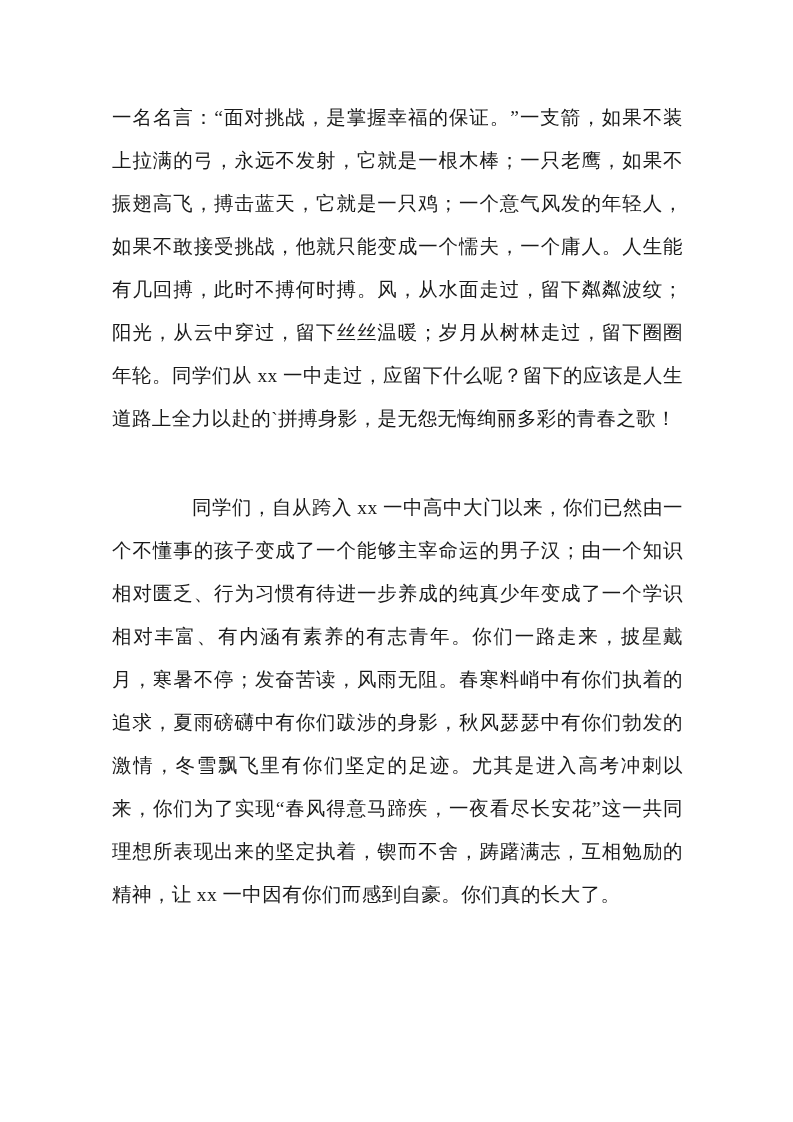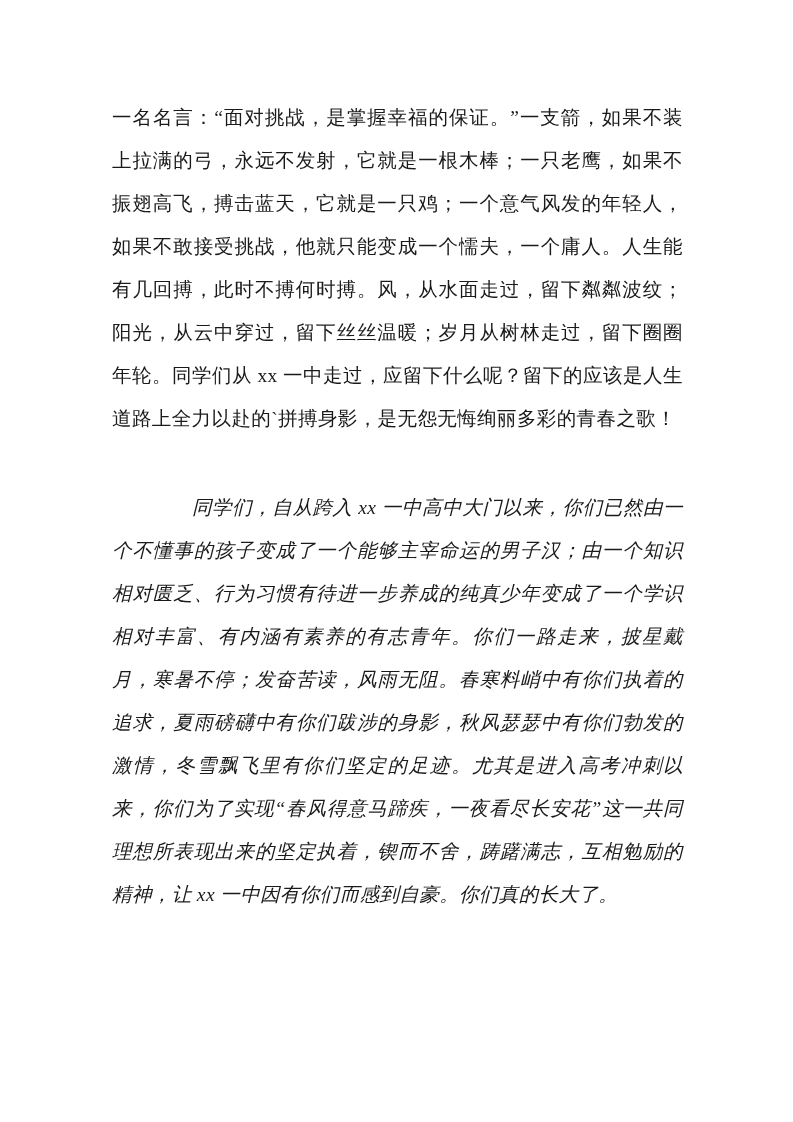--- a/index.html
+++ b/index.html
@@ -34,21 +34,20 @@
     text-justify: inter-ideograph;
     letter-spacing: 0.4px;
     color: #1a1a1a;
     word-break: break-all;
   }
   .para + .para {
     margin-top: 46px;
   }
   .para.indent {
     text-indent: 4.1em;
-    font-style: italic;
   }
 </style>
 </head>
 <body>
 
 <div class="page">
   <div class="doc-body">
     <p class="para">一名名言：“面对挑战，是掌握幸福的保证。”一支箭，如果不装上拉满的弓，永远不发射，它就是一根木棒；一只老鹰，如果不振翅高飞，搏击蓝天，它就是一只鸡；一个意气风发的年轻人，如果不敢接受挑战，他就只能变成一个懦夫，一个庸人。人生能有几回搏，此时不搏何时搏。风，从水面走过，留下粼粼波纹；阳光，从云中穿过，留下丝丝温暖；岁月从树林走过，留下圈圈年轮。同学们从 xx 一中走过，应留下什么呢？留下的应该是人生道路上全力以赴的`拼搏身影，是无怨无悔绚丽多彩的青春之歌！</p>
     <p class="para indent">同学们，自从跨入 xx 一中高中大门以来，你们已然由一个不懂事的孩子变成了一个能够主宰命运的男子汉；由一个知识相对匮乏、行为习惯有待进一步养成的纯真少年变成了一个学识相对丰富、有内涵有素养的有志青年。你们一路走来，披星戴月，寒暑不停；发奋苦读，风雨无阻。春寒料峭中有你们执着的追求，夏雨磅礴中有你们跋涉的身影，秋风瑟瑟中有你们勃发的激情，冬雪飘飞里有你们坚定的足迹。尤其是进入高考冲刺以来，你们为了实现“春风得意马蹄疾，一夜看尽长安花”这一共同理想所表现出来的坚定执着，锲而不舍，踌躇满志，互相勉励的精神，让 xx 一中因有你们而感到自豪。你们真的长大了。</p>
   </div>

